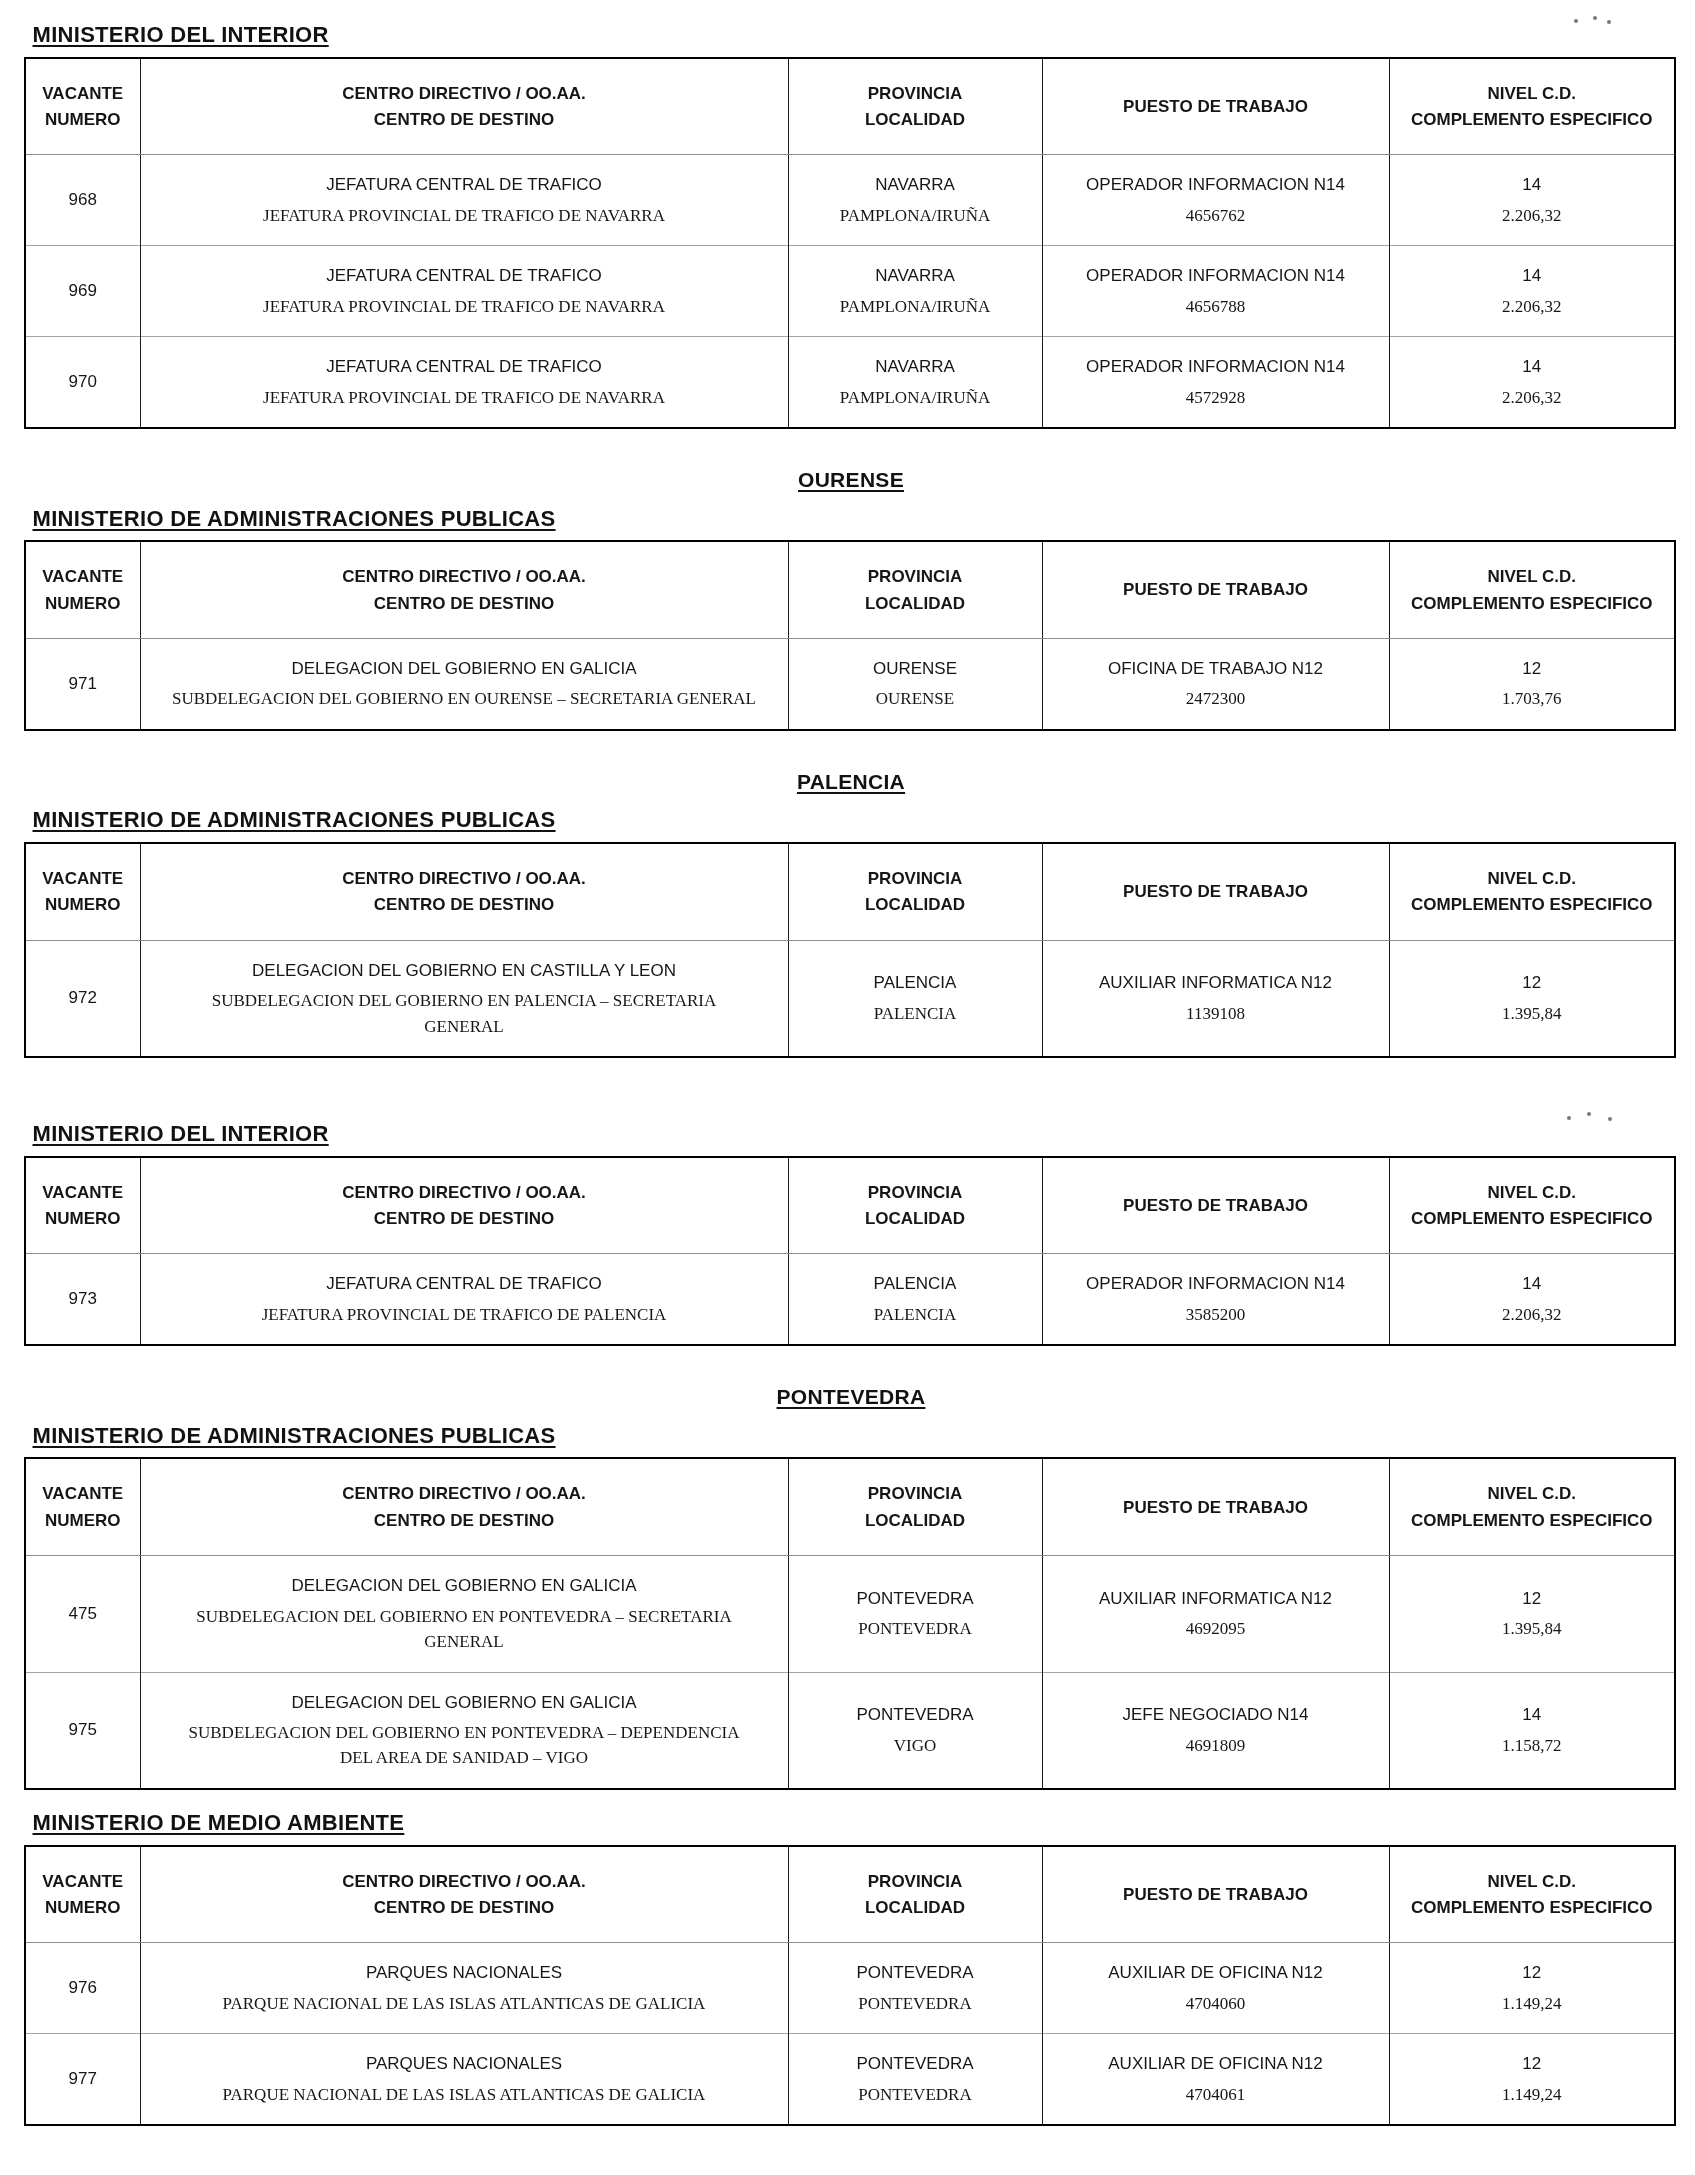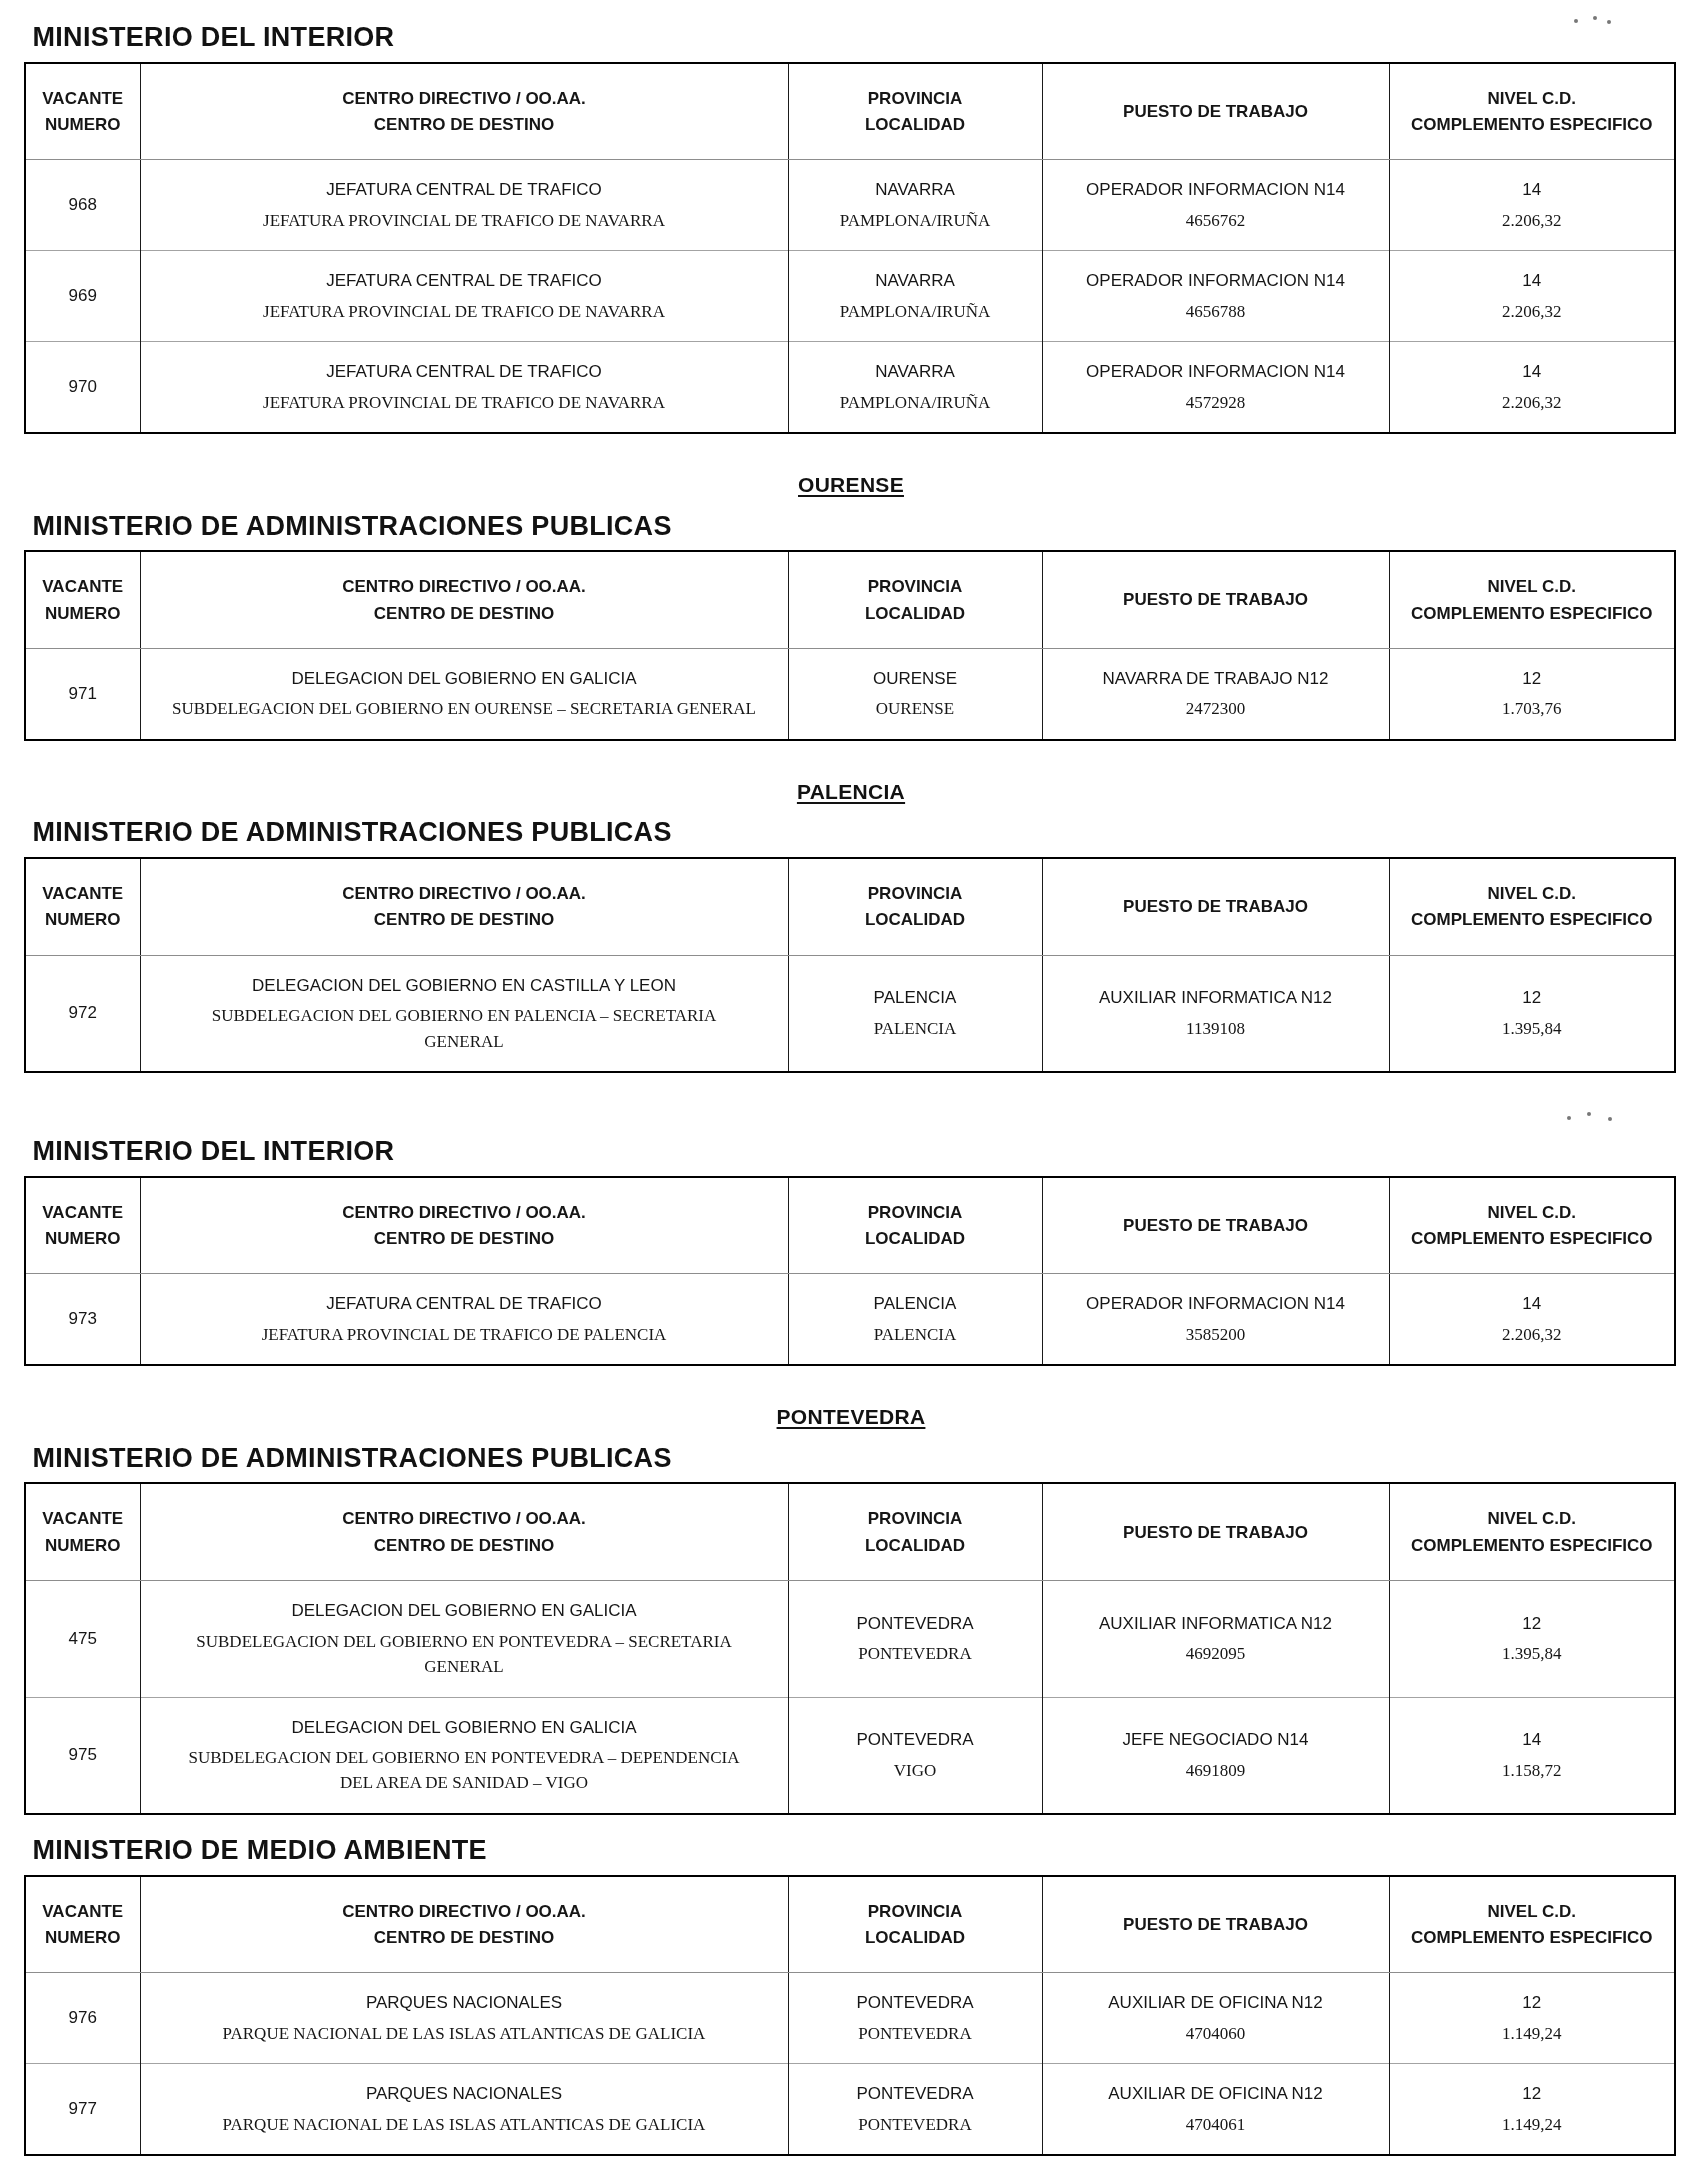--- a/index.html
+++ b/index.html
@@ -7,22 +7,23 @@
     width: 1695px;
     min-height: 2176px;
     background: #ffffff;
     font-family: "Liberation Sans", "DejaVu Sans", sans-serif;
     color: #121212;
     position: relative;
   }
   .page { padding: 22px 17px 0 24px; }
 
   .ministry-heading {
-    font-size: 27px;
+    font-size: 22px;
     font-weight: 700;
+    text-decoration: underline;
     text-underline-offset: 3.4px;
     letter-spacing: 0.3px;
     margin: 0 0 8.5px 8.5px;
   }
   .province-heading {
     font-size: 21px;
     font-weight: 700;
     text-decoration: underline;
     text-underline-offset: 3.4px;
     letter-spacing: 0.3px;
@@ -230,21 +231,21 @@
           <td>971</td>
           <td class="c-centro">
               <div class="line">DELEGACION DEL GOBIERNO EN GALICIA</div>
               <div class="line">SUBDELEGACION DEL GOBIERNO EN OURENSE – SECRETARIA GENERAL</div>
             </td>
           <td>
               <div class="line">OURENSE</div>
               <div class="line">OURENSE</div>
             </td>
           <td>
-              <div class="line">NAVARRA DE TRABAJO N12</div>
+              <div class="line">OFICINA DE TRABAJO N12</div>
               <div class="line">2472300</div>
             </td>
           <td>
               <div class="line">12</div>
               <div class="line">1.703,76</div>
             </td>
         </tr>
       </tbody>
     </table>
   </section>

